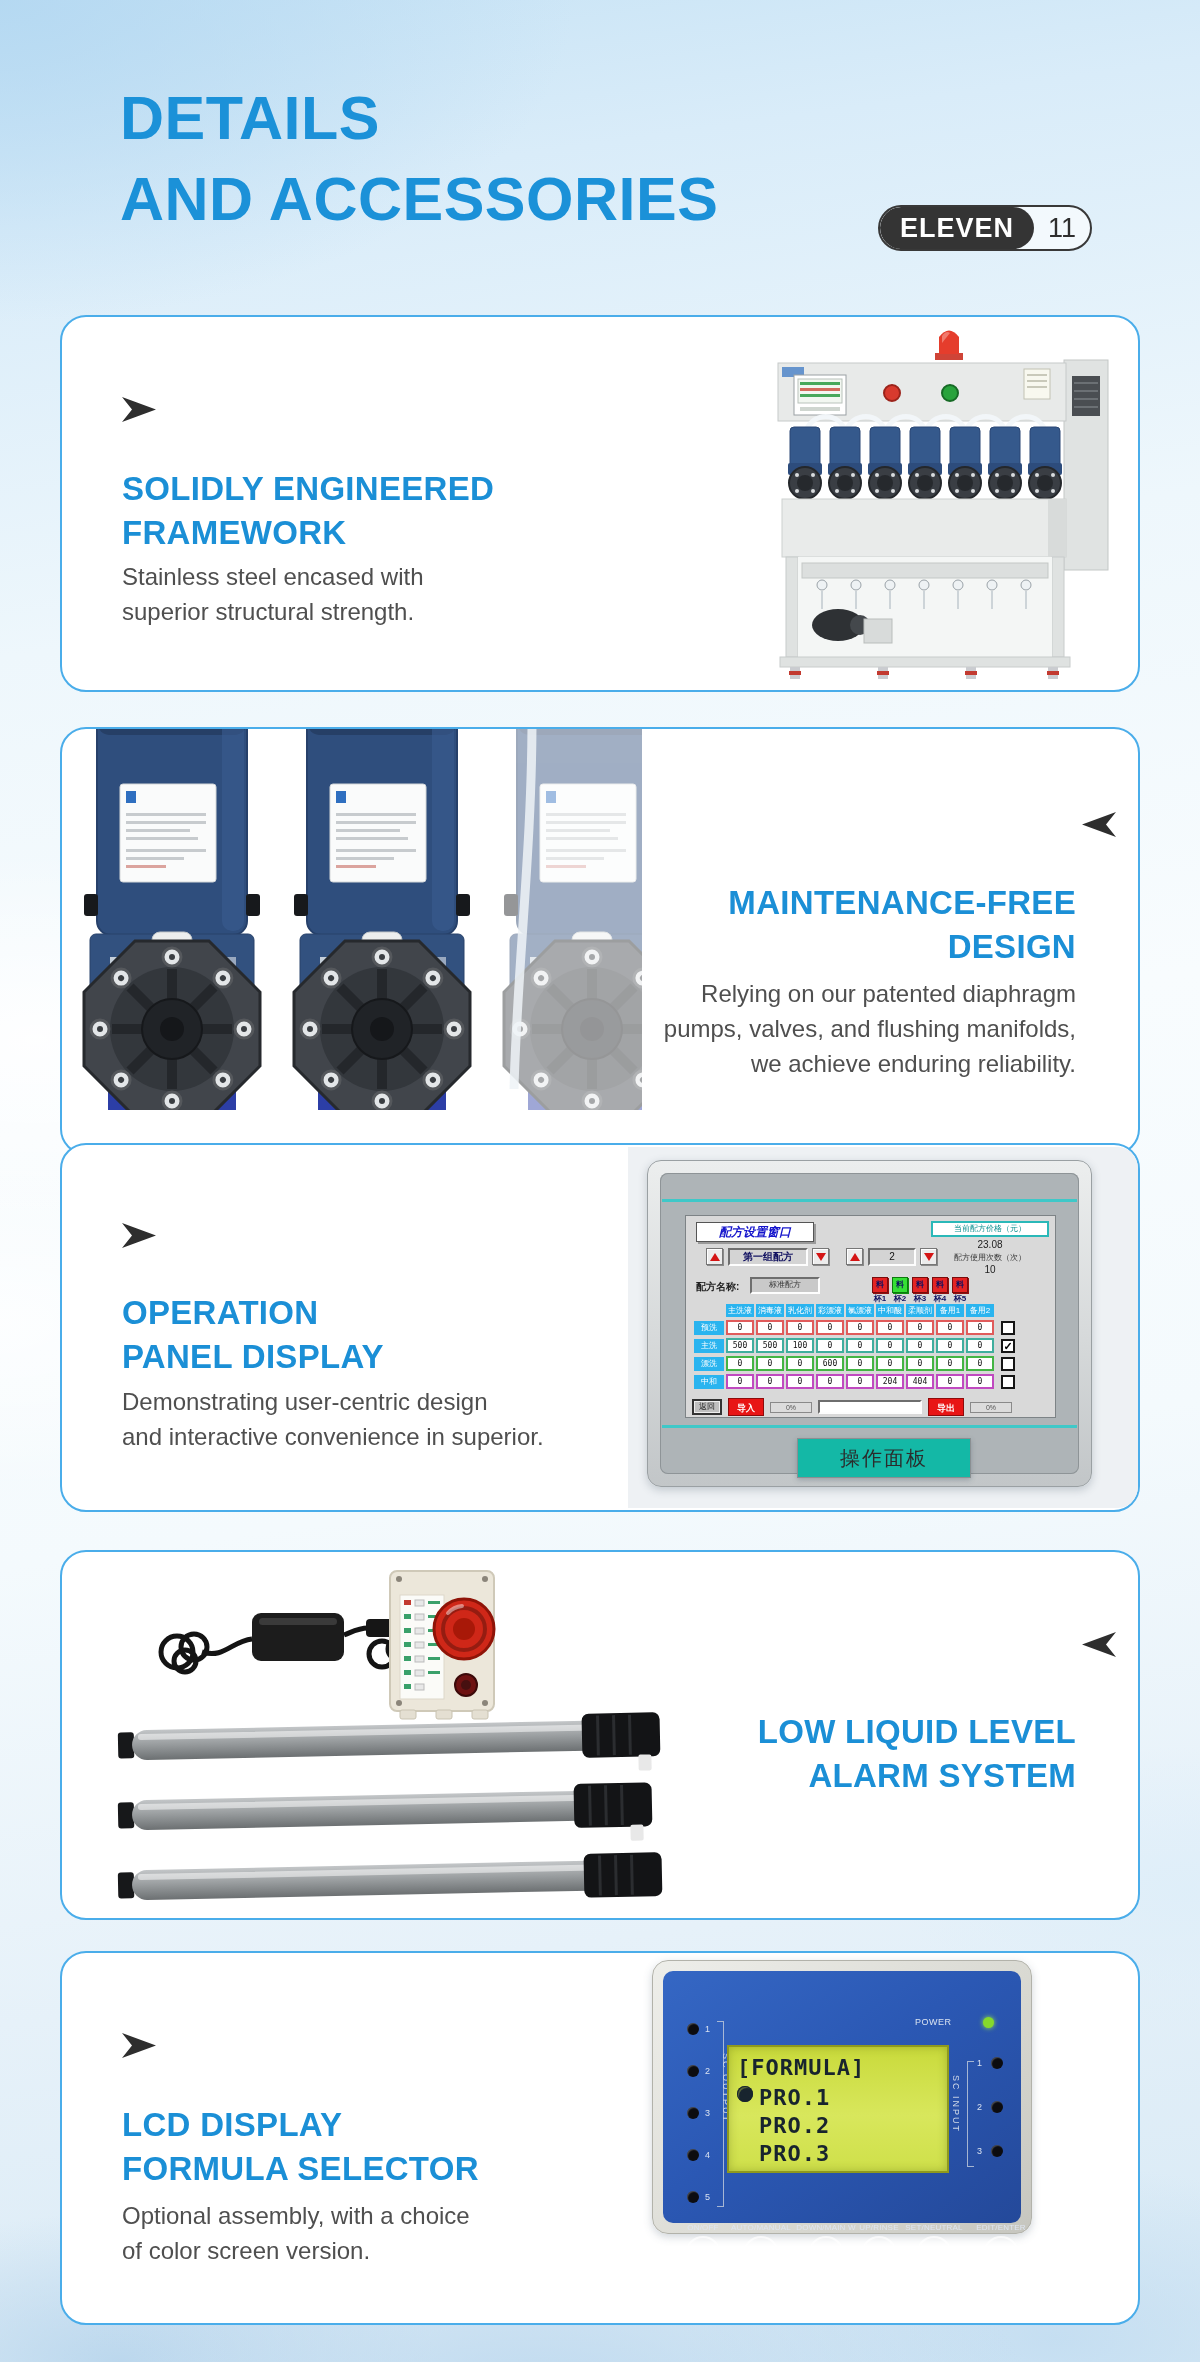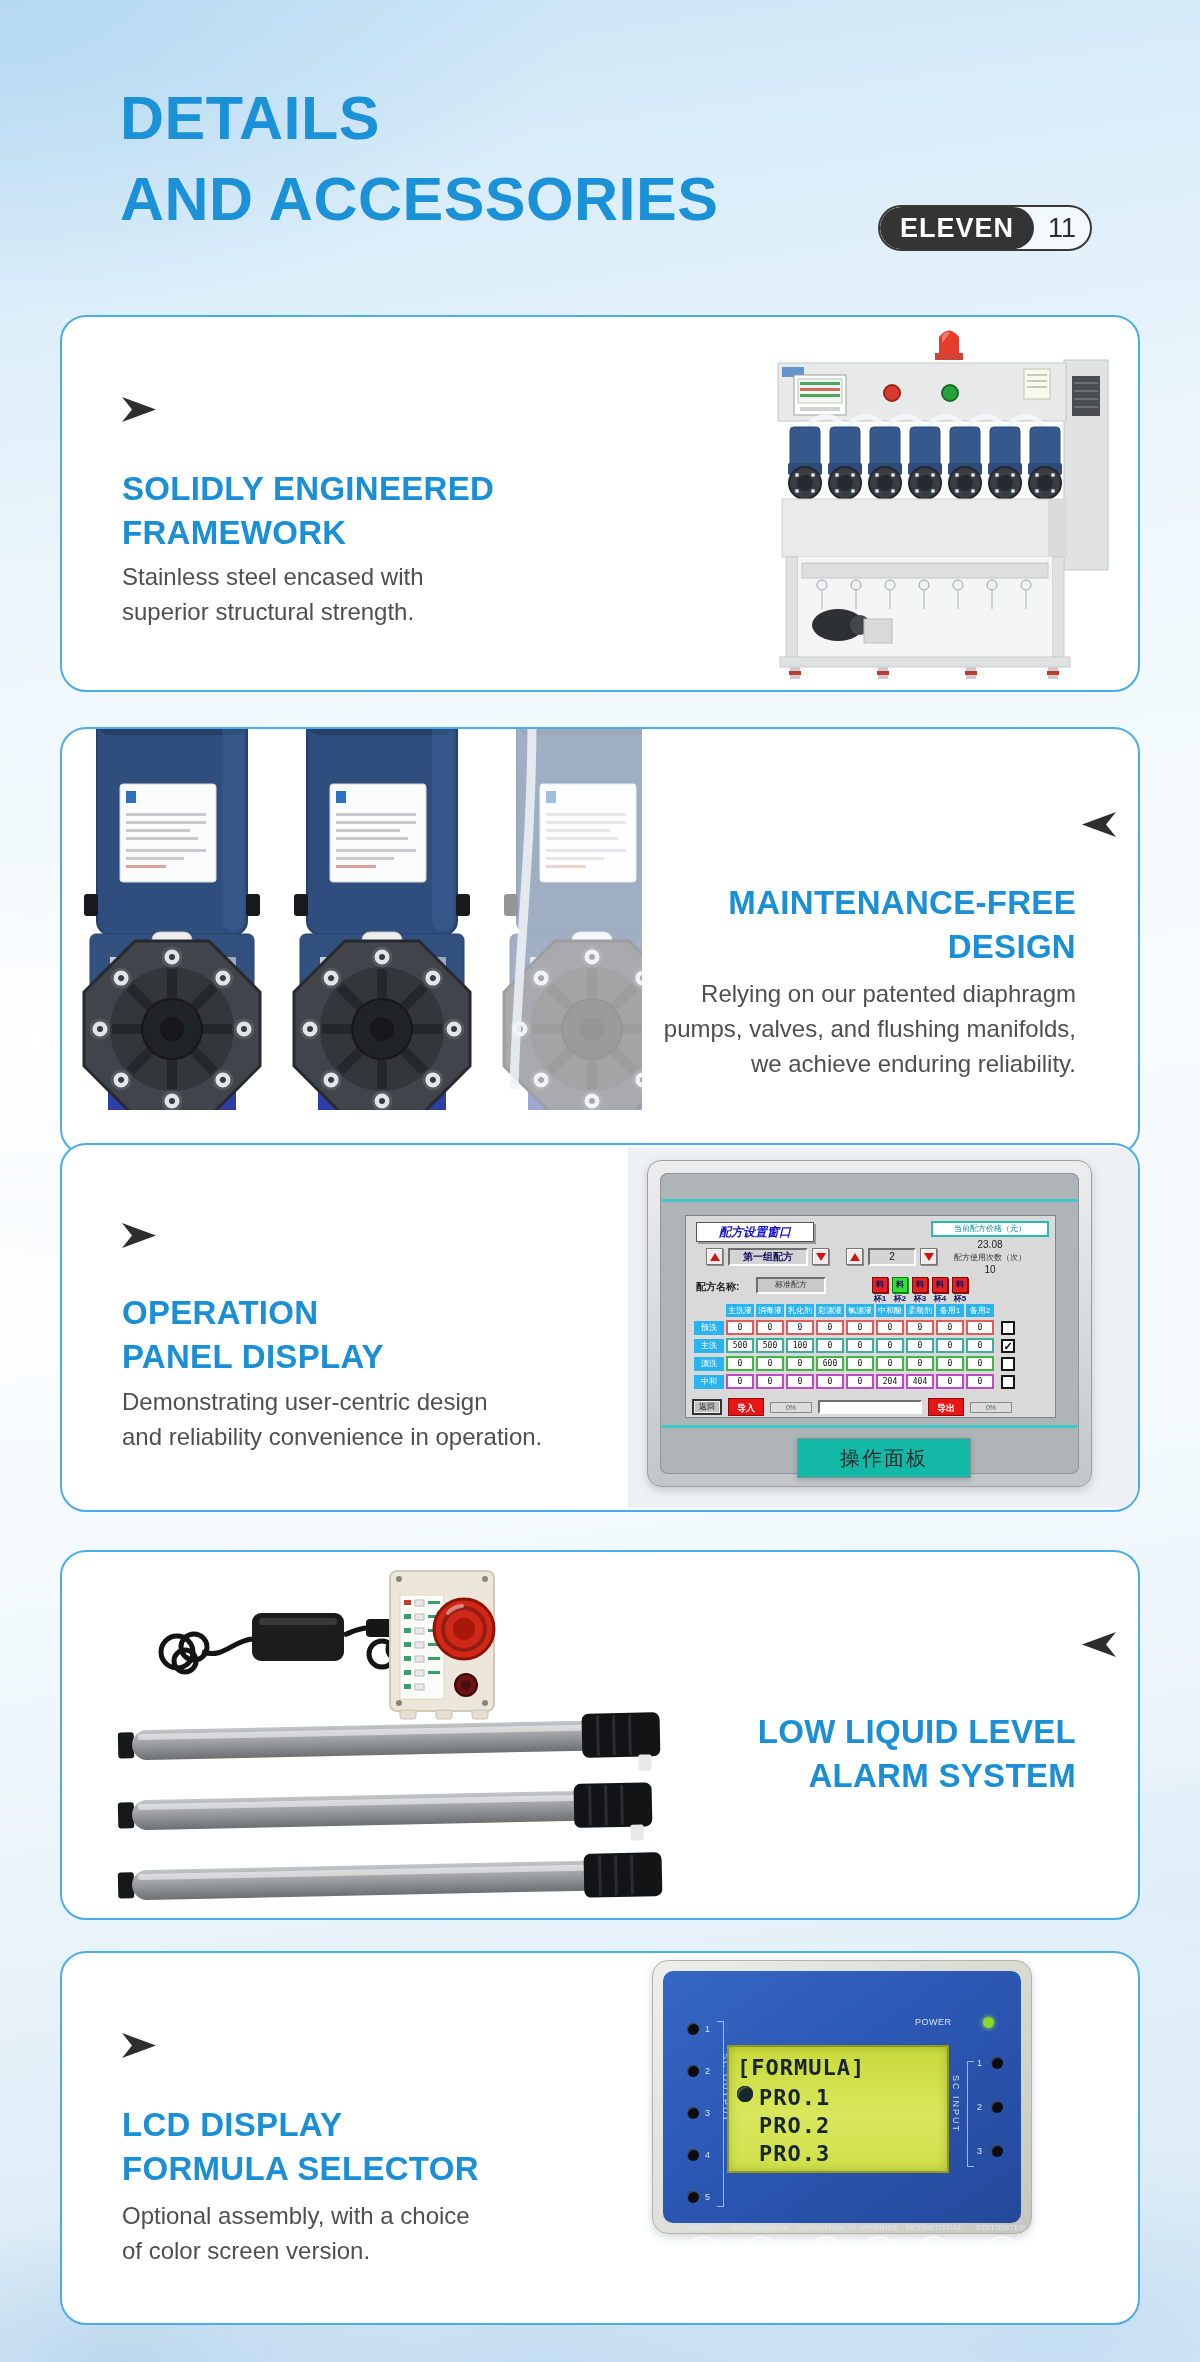--- a/index.html
+++ b/index.html
@@ -70,21 +70,21 @@
   .tri-btn { position:absolute; width:17px; height:17px; background:#ececec; border:1px solid #777;
       box-shadow:inset 1px 1px 0 #fff, 1px 1px 0 #8a8a8a; display:flex; align-items:center; justify-content:center; }
   .tri-up   { width:0; height:0; border-left:5px solid transparent; border-right:5px solid transparent; border-bottom:8px solid #d41414; }
   .tri-down { width:0; height:0; border-left:5px solid transparent; border-right:5px solid transparent; border-top:8px solid #d41414; }
   .hmi-select { position:absolute; left:42px; top:32px; width:80px; height:18px; background:#d4d4d4;
       border:2px solid; border-color:#6e6e6e #fdfdfd #fdfdfd #6e6e6e; font-size:10px; line-height:14px; text-align:center; color:#101060; font-weight:700; }
   .hmi-num { position:absolute; left:182px; top:32px; width:48px; height:18px; background:#d4d4d4;
       border:2px solid; border-color:#6e6e6e #fdfdfd #fdfdfd #6e6e6e; font-size:10px; line-height:14px; text-align:center; color:#111; }
   .hmi-namelabel { position:absolute; left:10px; top:64px; font-size:10px; font-weight:700; color:#222; }
   .hmi-namefield { position:absolute; left:64px; top:61px; width:70px; height:17px; background:#c9c9c9;
-      border:2px solid; border-color:#6e6e6e #fdfdfd #fdfdfd #6e6e6e; font-size:8px; line-height:12px; text-align:center; color:#333;margin-left:6px; }
+      border:2px solid; border-color:#6e6e6e #fdfdfd #fdfdfd #6e6e6e; font-size:8px; line-height:12px; text-align:center; color:#333; }
   .hmi-cups { position:absolute; left:186px; top:61px; display:flex; gap:4px; }
   .hmi-cup { width:16px; height:16px; background:#e42222; border:1px solid #7a0c0c; box-shadow:1px 1px 0 #901010;
       color:#101060; font-weight:700; font-size:8px; line-height:14px; text-align:center; }
   .hmi-cup.on { background:#35e035; border-color:#0c7a0c; box-shadow:1px 1px 0 #109010; }
   .hmi-headers { position:absolute; left:40px; top:88px; display:flex; gap:2px; }
   .hmi-header-cell { width:28px; height:13px; background:#2ab4ef; color:#fff; font-size:8px; line-height:13px; text-align:center; overflow:hidden; }
   .hmi-row { position:absolute; left:8px; display:flex; gap:2px; align-items:center; }
   .hmi-rowlabel { width:30px; height:14px; background:#2ab4ef; color:#fff; font-size:8px; line-height:14px; text-align:center; }
   .hmi-cell { width:28px; height:15px; background:#fff; border:2px solid #e05b5b; font-size:8px; line-height:11px; text-align:center;
       color:#111; font-family:"DejaVu Sans Mono",monospace; }
@@ -364,21 +364,21 @@
     <svg viewBox="0 0 34 25">
         <path d="M0 0 L34 12.5 L0 25 L10 12.5 Z"></path>
       </svg>
   </span>
   <div class="card-title" style="left:60px;top:146px;">
     <div>OPERATION</div>
     <div>PANEL DISPLAY</div>
   </div>
   <div class="card-body" style="left:60px;top:240px;">
     <div>Demonstrating user-centric design</div>
-    <div>and reliability convenience in operation.</div>
+    <div>and interactive convenience in superior.</div>
   </div>
 
   <div class="panel-photo"></div>
 
   <div class="hmi-device">
     <div class="hmi-inner"></div>
     <div class="hmi-teal-top"></div>
     <div class="hmi-teal-bot"></div>
 
     <div class="hmi-screen">

